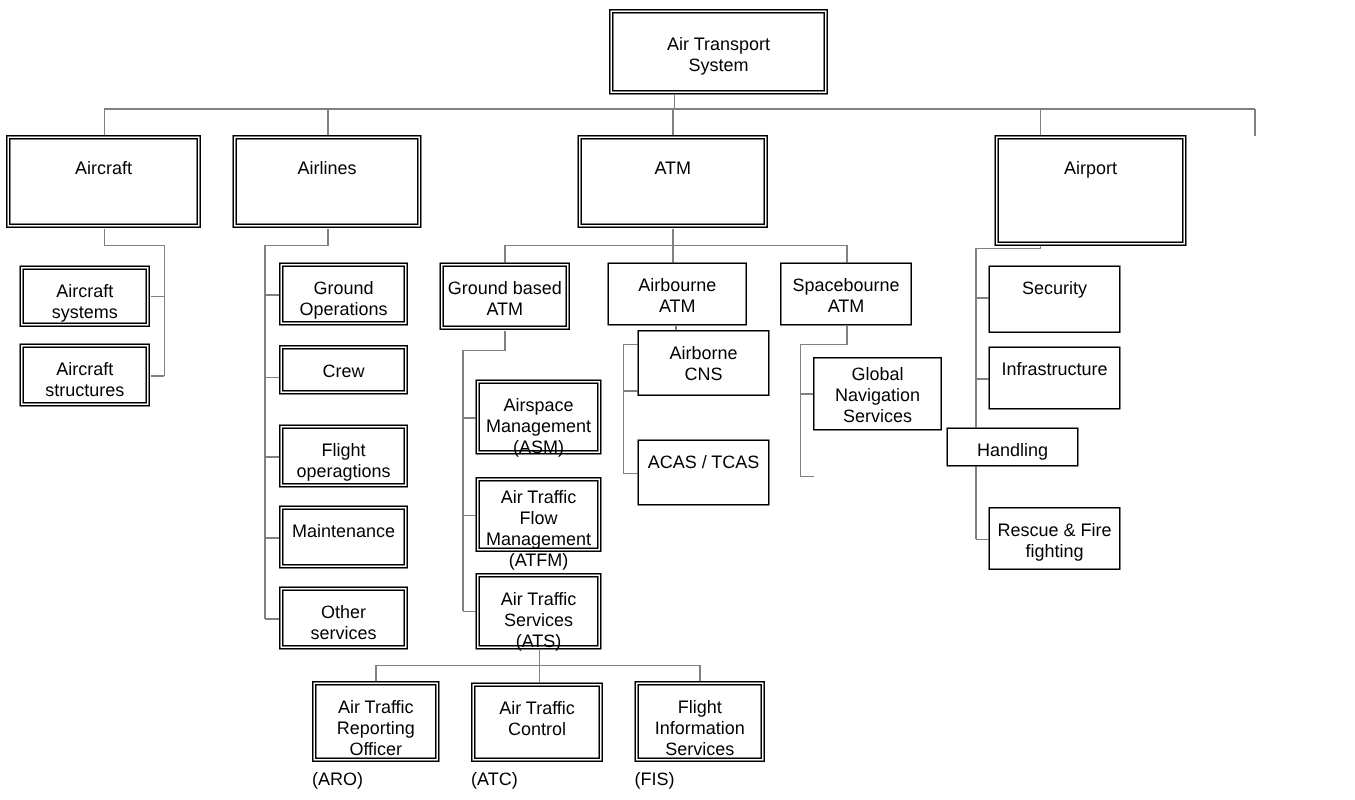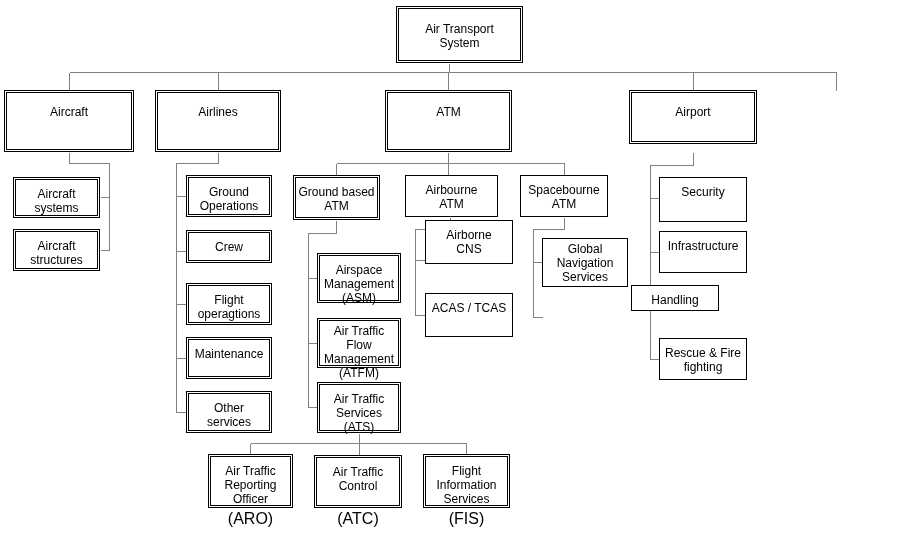--- a/index.html
+++ b/index.html
@@ -9,56 +9,56 @@
   .wires{position:absolute;left:0;top:0;}
   .n{position:absolute;box-sizing:border-box;background:#ffffff;
      display:flex;justify-content:center;align-items:flex-start;
      text-align:center;font-size:12px;line-height:14px;white-space:pre-line;
      padding-top:7px;}
   .d{border:3px double #000000;}
   .s{border:1px solid #000000;}
   .lvl1{padding-top:13px;}
   .lvl2{padding-top:12px;}
   .tight{padding-top:3px;}
-  .cap{position:absolute;text-align:center;font-size:16px;line-height:14px;}
+  .cap{position:absolute;text-align:left;font-size:12px;line-height:14px;}
 </style>
 </head>
 <body>
 
 <div class="stage">
 
   <svg class="wires" width="903" height="533">
     <g transform="translate(0.5 0.5)" shape-rendering="crispEdges" fill="none" stroke-width="1">
       <path d="M449 63 V72 M69 72 H836 M69 72 V90 M218 72 V90 M448 72 V90 M693 72 V90 M836 72 V90
                M69 152 V163 H109 V250 M100 197 H109 M100 250 H109
                M218 152 V163 H176 V412 M176 196 H186 M176 251 H186 M176 304 H186 M176 358 H186 M176 412 H186
                M448 152 V163 M336 163 H564 M336 163 V175 M448 163 V175 M564 163 V175
                M336 220 V233 H308 V407 M308 278 H317 M308 343 H317 M308 407 H317
                M450 217 V229 H415 V315 M415 260 H425 M415 315 H425
                M564 217 V229 H533 V317 M533 262 H542 M533 317 H542
                M693 152 V165 H650 V359 M650 198 H659 M650 252 H659 M650 306 H659 M650 359 H659
                M359 433 V443 M250 443 H466 M250 443 V454 M359 443 V455 M466 443 V454" stroke="#808080"></path>
     </g>
   </svg>
 
-  <div class="n d lvl1" style="left:396px;top:6px;width:127px;height:57px">
+  <div class="n d lvl1" style="left:406px;top:6px;width:146px;height:57px">
     <span>Air Transport
 System</span>
   </div>
 
   <div class="n d lvl2" style="left:4px;top:90px;width:130px;height:62px">
     <span>Aircraft</span>
   </div>
   <div class="n d lvl2" style="left:155px;top:90px;width:126px;height:62px">
     <span>Airlines</span>
   </div>
   <div class="n d lvl2" style="left:385px;top:90px;width:127px;height:62px">
     <span>ATM</span>
   </div>
-  <div class="n d lvl2" style="left:629px;top:90px;width:128px;height:54px">
+  <div class="n d lvl2" style="left:663px;top:90px;width:128px;height:74px">
     <span>Airport</span>
   </div>
 
   <div class="n d" style="left:13px;top:177px;width:87px;height:41px">
     <span>Aircraft
 systems</span>
   </div>
   <div class="n d" style="left:13px;top:229px;width:87px;height:42px">
     <span>Aircraft
 structures</span>

